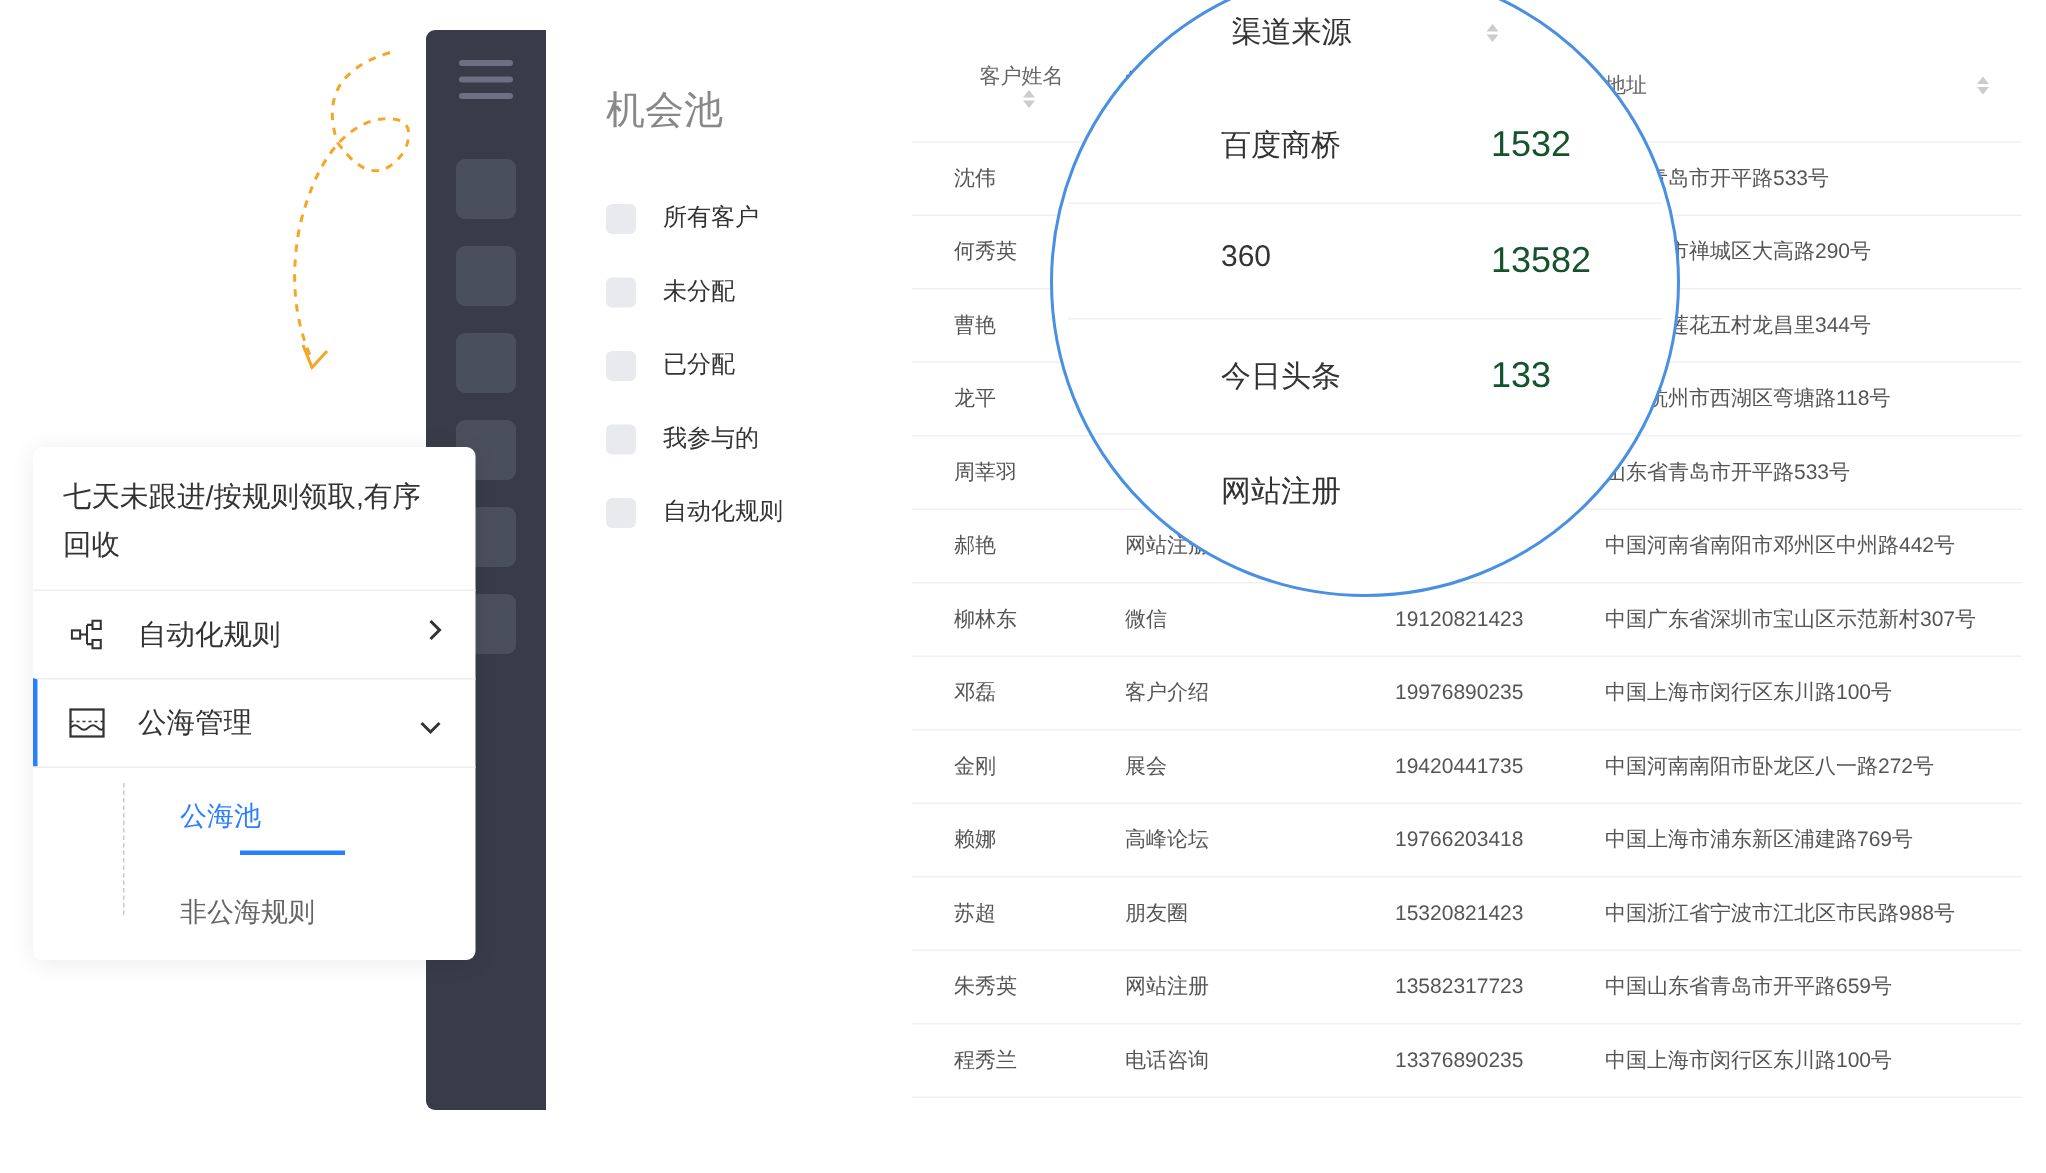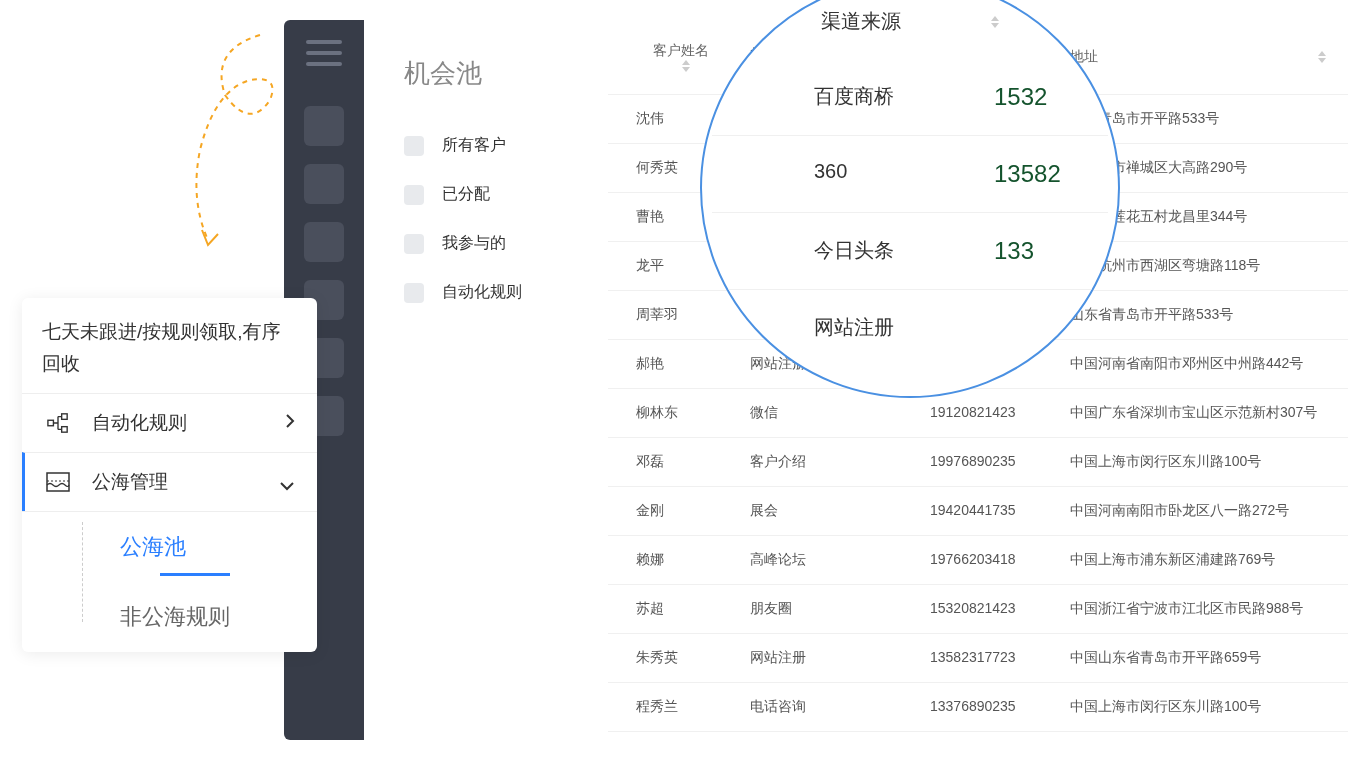--- a/index.html
+++ b/index.html
@@ -69,21 +69,21 @@
     .sub-items::before {
       content: '';
       position: absolute;
       left: 60px;
       top: 10px;
       bottom: 30px;
       border-left: 1px dashed #ccc;
     }
     .sub-item {
       padding: 20px 40px 20px 58px;
-      font-size: 22px;
+      font-size: 18px;
       color: #666;
       cursor: pointer;
       position: relative;
     }
     .sub-item.active {
       color: #2a7fff;
     }
     .sub-item.active::after {
       content: '';
       display: block;
@@ -308,20 +308,24 @@
 </div>
 
 <div class="filter-sidebar">
   <div class="filter-title">机会池</div>
   <div class="filter-item">
     <div class="chk"></div>
     <span>所有客户</span>
   </div>
   <div class="filter-item">
     <div class="chk"></div>
+    <span>未分配</span>
+  </div>
+  <div class="filter-item">
+    <div class="chk"></div>
     <span>已分配</span>
   </div>
   <div class="filter-item">
     <div class="chk"></div>
     <span>我参与的</span>
   </div>
   <div class="filter-item">
     <div class="chk"></div>
     <span>自动化规则</span>
   </div>

